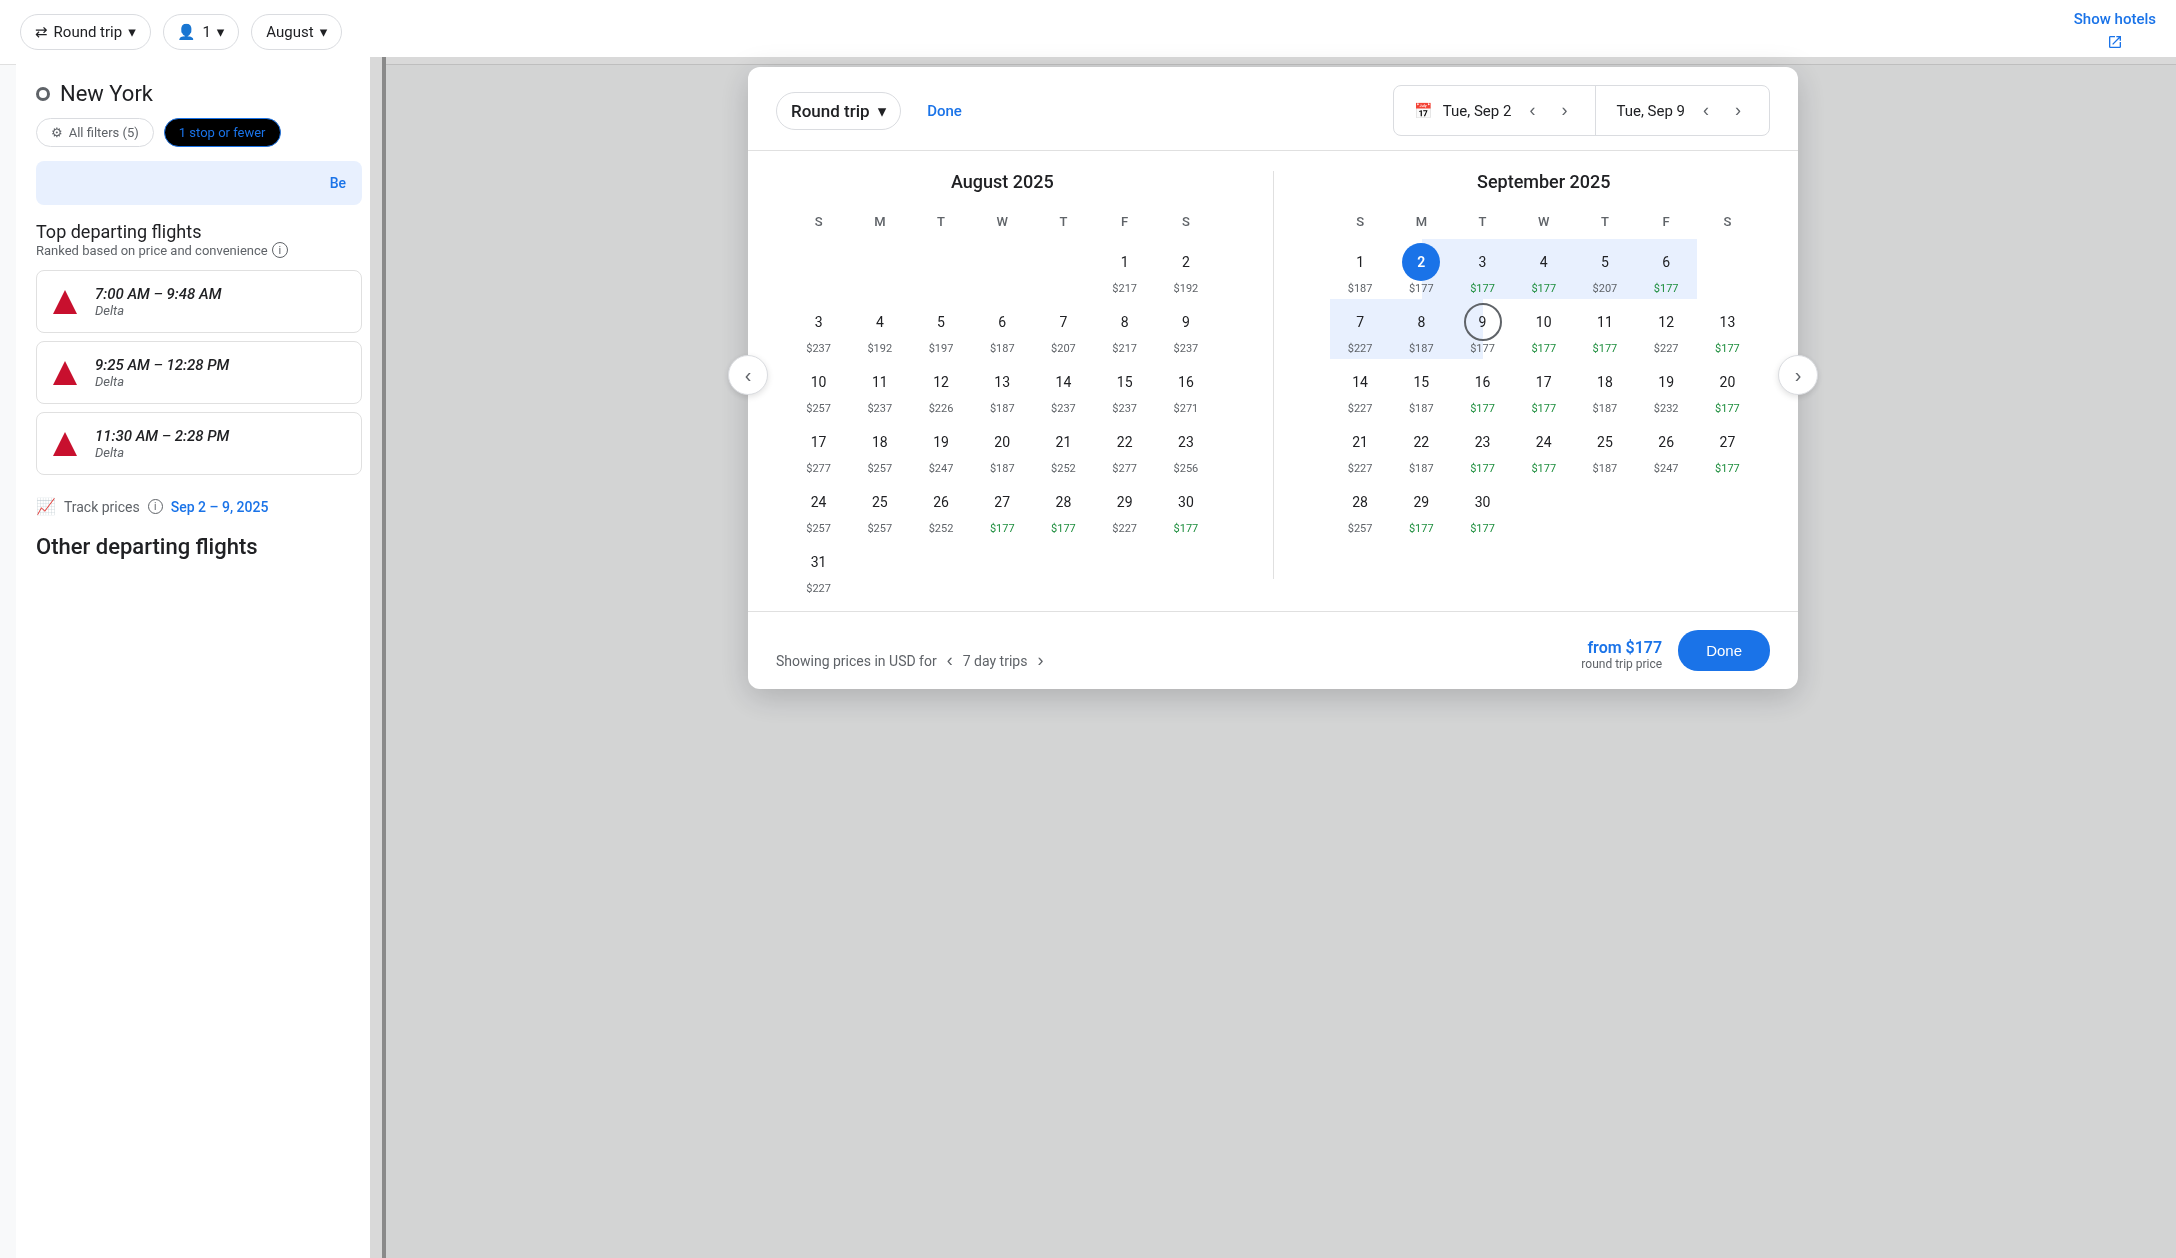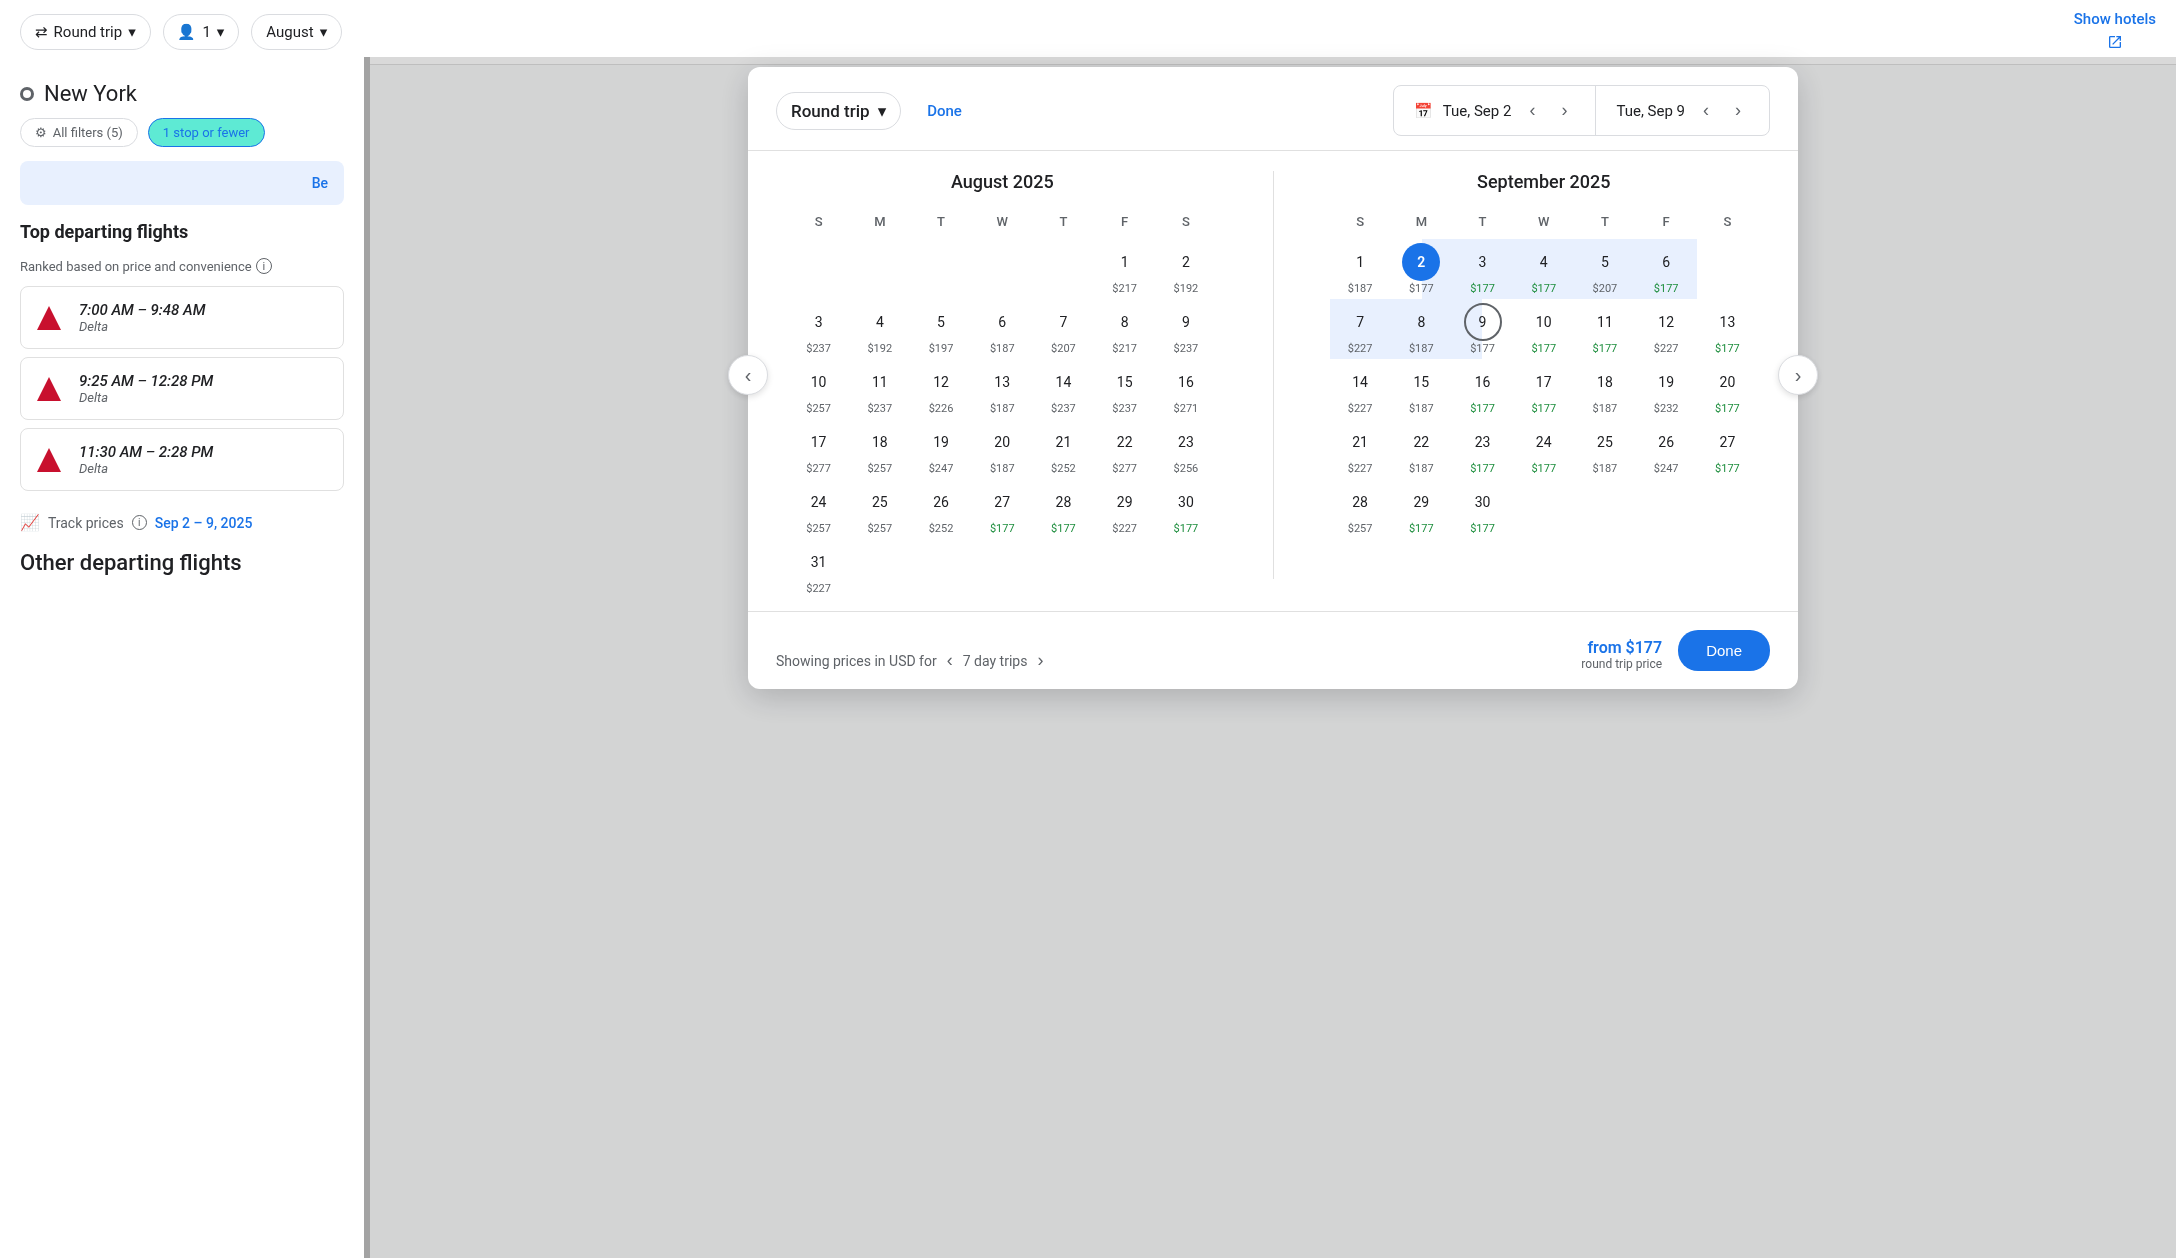--- a/index.html
+++ b/index.html
@@ -18,24 +18,24 @@
       font-size: 15px; color: #202124; background: #fff;
     }
     .show-hotels {
       margin-left: auto; color: #1a73e8; font-size: 15px;
       display: flex; align-items: center; gap: 6px;
       cursor: pointer; font-weight: 500; flex-direction: column;
     }
 
     
     .left-panel {
-      position: fixed; left: 0; top: 57px; width: 370px;
+      position: fixed; left: 16px; top: 57px; width: 370px;
       height: calc(100vh - 57px); overflow-y: auto;
       background: #fff; padding: 16px 20px;
-      border-right: 6px solid #a3a3a3; z-index: 1;
+      border-right: 4px solid #a3a3a3; z-index: 1;
     }
     .search-origin {
       display: flex; align-items: center; gap: 10px;
       font-size: 22px; font-weight: 400; color: #202124;
       padding: 8px 0 12px;
     }
     .origin-dot {
       width: 14px; height: 14px; border-radius: 50%;
       border: 3px solid #5f6368; flex-shrink: 0;
     }
@@ -43,32 +43,32 @@
       display: flex; align-items: center; gap: 10px;
       margin-bottom: 14px; flex-wrap: wrap;
     }
     .filter-chip {
       display: flex; align-items: center; gap: 6px;
       padding: 6px 14px; border-radius: 16px;
       border: 1px solid #dadce0; font-size: 13px;
       cursor: pointer; background: #fff;
     }
     .filter-chip.active {
-      background: #5eead4; border-color: #1a73e8; color: #1a73e8;
+      background: #000000; border-color: #1a73e8; color: #1a73e8;
     }
     .all-filters { color: #5f6368; }
 
     .best-flights-banner {
       background: #e8f0fe; border-radius: 8px;
       padding: 14px 16px; font-size: 14px;
       color: #1a73e8; margin-bottom: 16px;
       text-align: right; font-weight: 500;
     }
 
-    .section-title { font-size: 18px; font-weight: 700; margin-bottom: 16px; }
+    .section-title { font-size: 18px; font-weight: 400; margin-bottom: 0; }
     .section-sub { font-size: 13px; color: #5f6368; margin-bottom: 12px; display: flex; align-items: center; gap: 4px; }
 
     .flight-card {
       display: flex; align-items: center; gap: 14px;
       padding: 14px 12px; border-radius: 8px;
       border: 1px solid #e0e0e0; margin-bottom: 8px;
       background: #fff; cursor: pointer;
     }
     .airline-logo {
       width: 32px; height: 32px; flex-shrink: 0;

